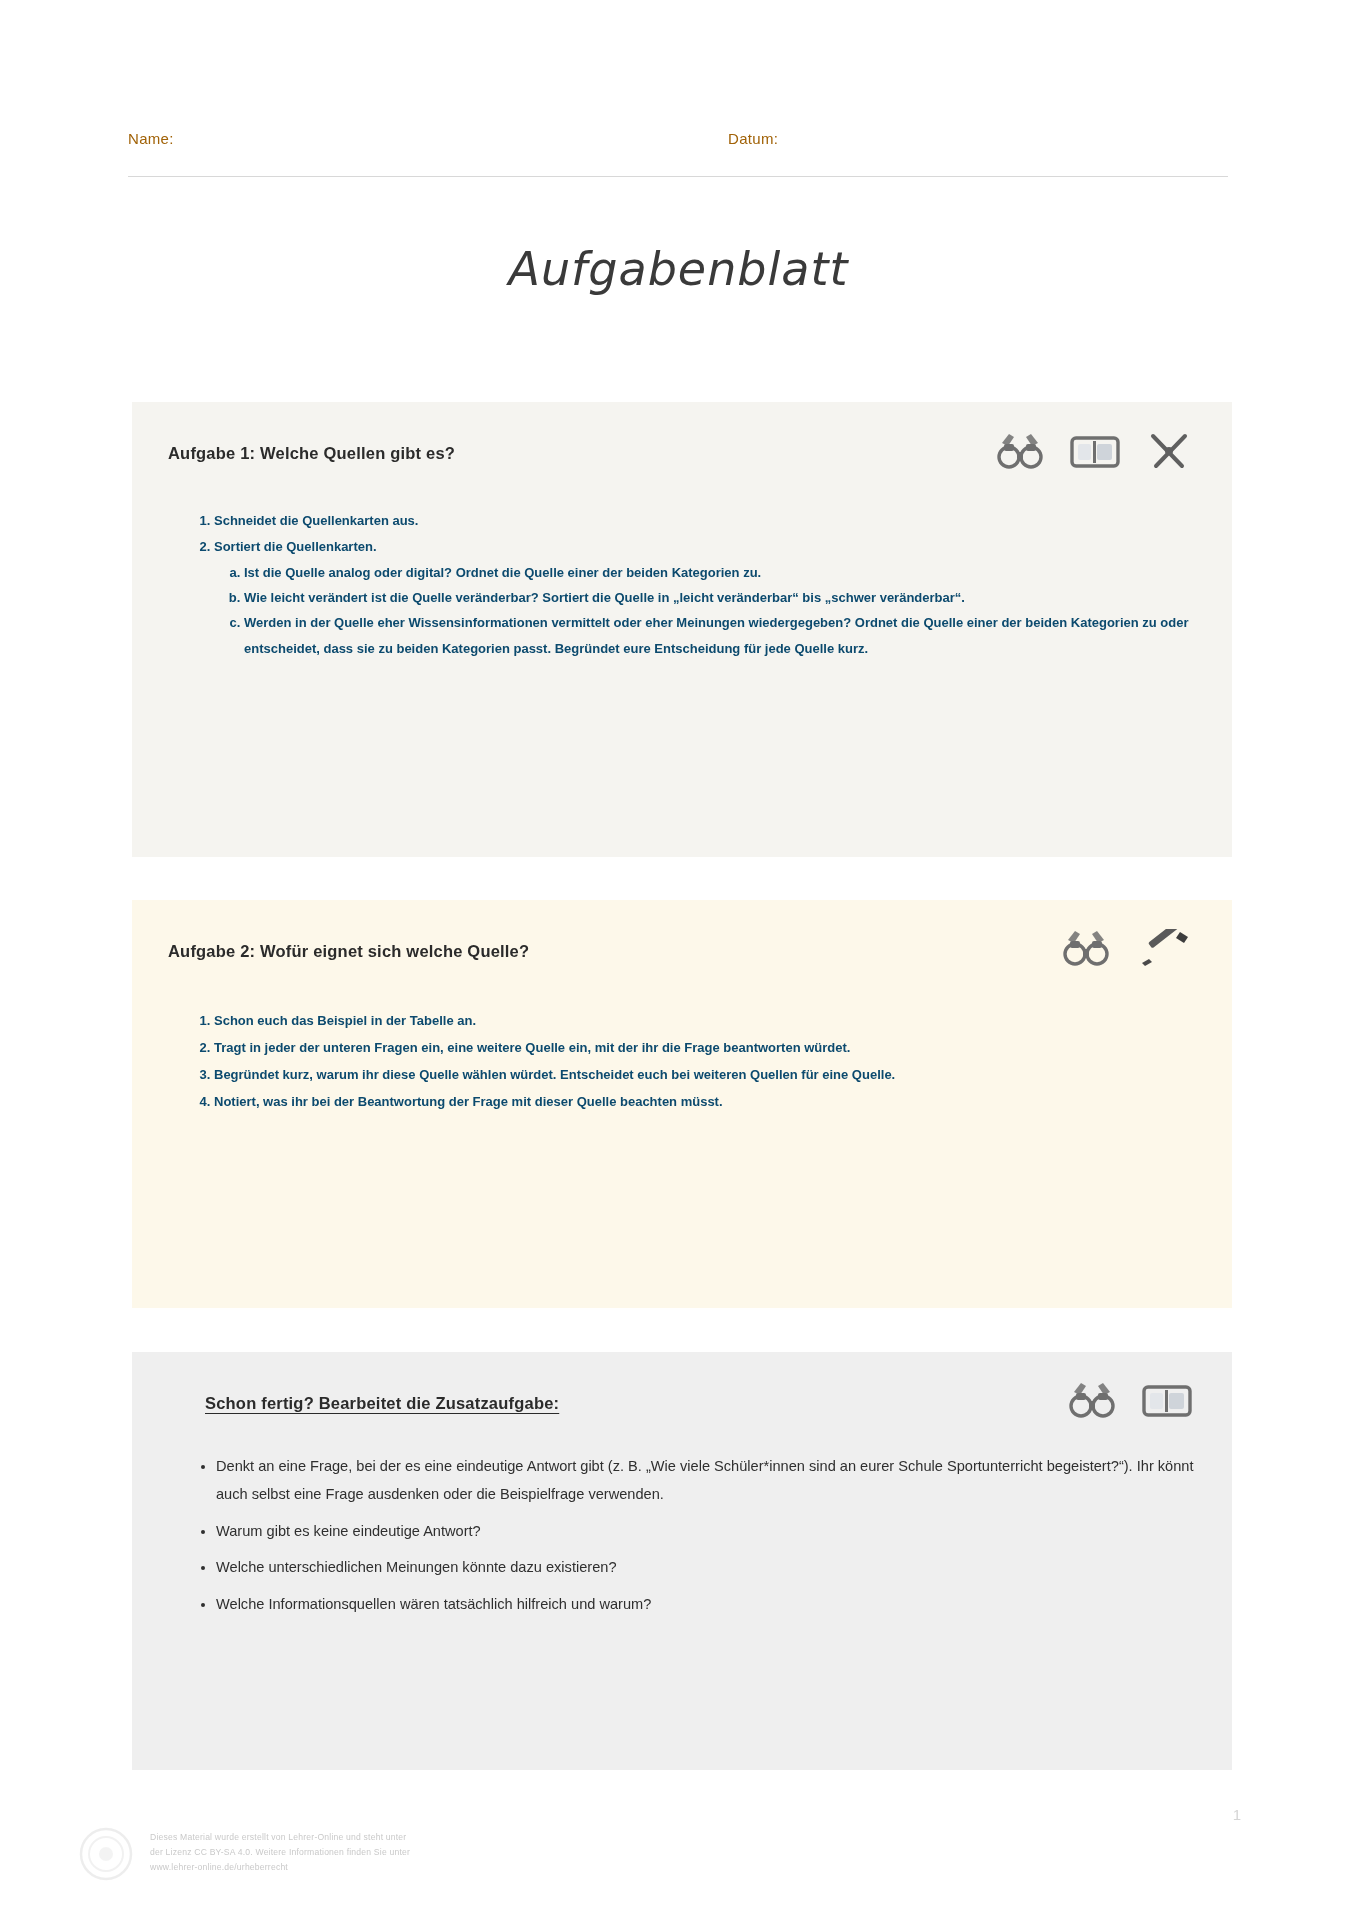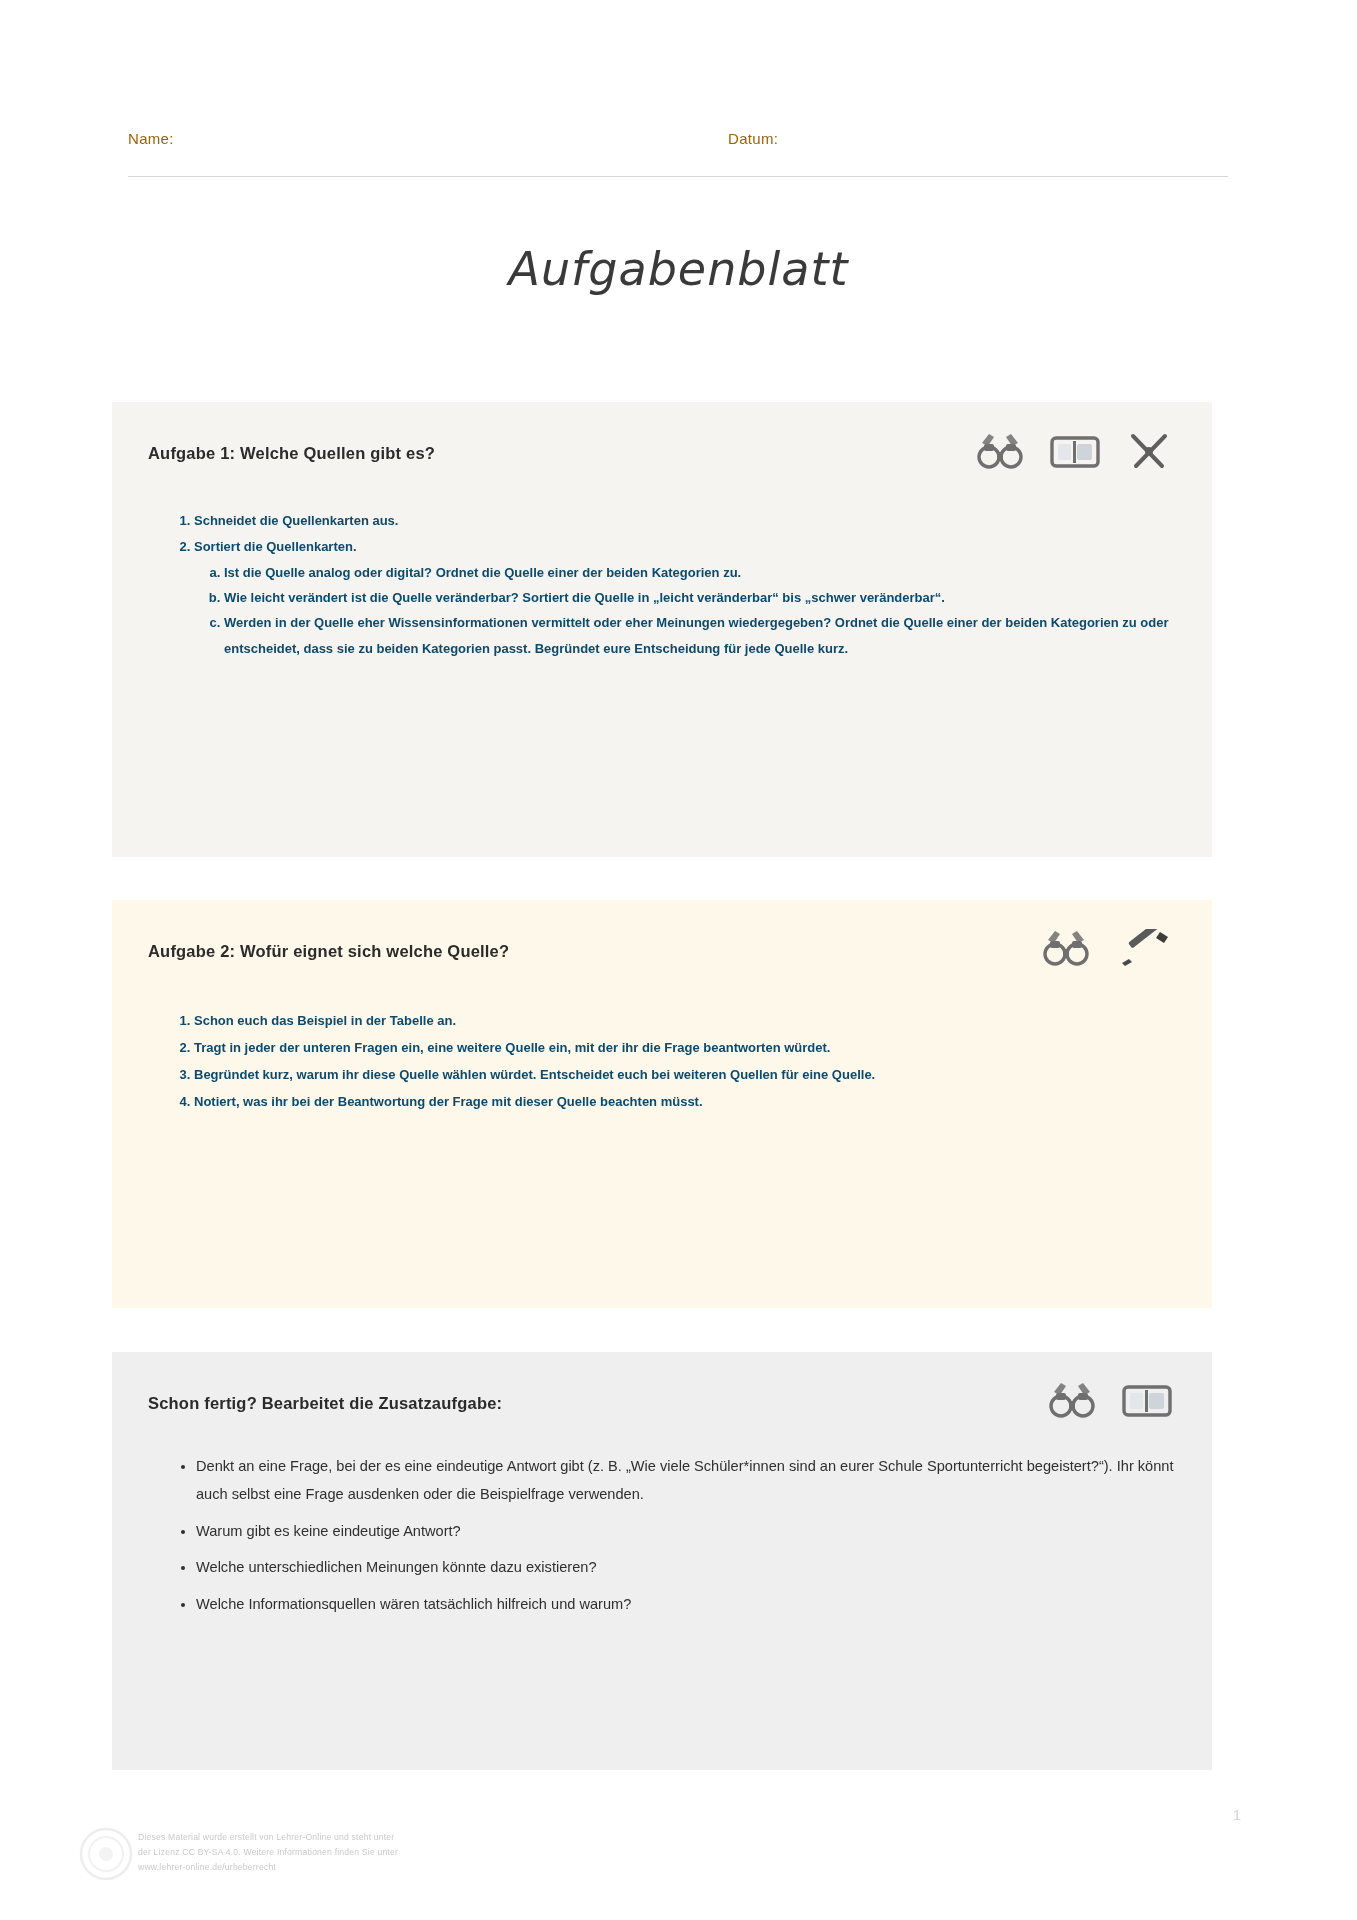--- a/index.html
+++ b/index.html
@@ -58,21 +58,21 @@
     font-size: 46px;
     font-weight: 400;
     font-style: italic;
     color: #3a3a3a;
     letter-spacing: 1px;
   }
 
   
   .task-box {
     position: absolute;
-    left: 112px;
+    left: 132px;
     width: 1100px;
     box-sizing: border-box;
     padding: 28px 36px 26px 36px;
   }
   #box-1 { top: 402px;  height: 455px; background: #f5f4f0; }
   #box-2 { top: 900px;  height: 408px; background: #fdf8ea; }
   #box-3 { top: 1352px; height: 418px; background: #efefef; }
 
   .box-head {
     display: flex;
@@ -80,21 +80,23 @@
     justify-content: space-between;
   }
   .task-title {
     font-size: 16.5px;
     font-weight: 700;
     color: #2b2b2b;
     letter-spacing: .2px;
     padding-top: 14px;
   }
   .task-title.underlined {
+    text-decoration: underline;
     text-underline-offset: 4px;
+    margin-left: 37px;
   }
 
   .icon-row {
     display: flex;
     align-items: center;
     gap: 26px;
     padding-right: 4px;
   }
   .icon { display: block; }
 
@@ -129,21 +131,21 @@
   .ul-extra > li { margin-bottom: 8px; }
 
   
   .footer {
     position: absolute;
     left: 78px;
     top: 1826px;
     width: 620px;
     display: flex;
     align-items: flex-start;
-    gap: 4px;
+    gap: 16px;
   }
   .footer-logo { flex: 0 0 auto; opacity: .5; }
   .footer-text {
     font-size: 8.6px;
     line-height: 1.75;
     color: #c9c9c9;
     letter-spacing: .2px;
     padding-top: 4px;
   }
   .footer-text div { white-space: nowrap; }

